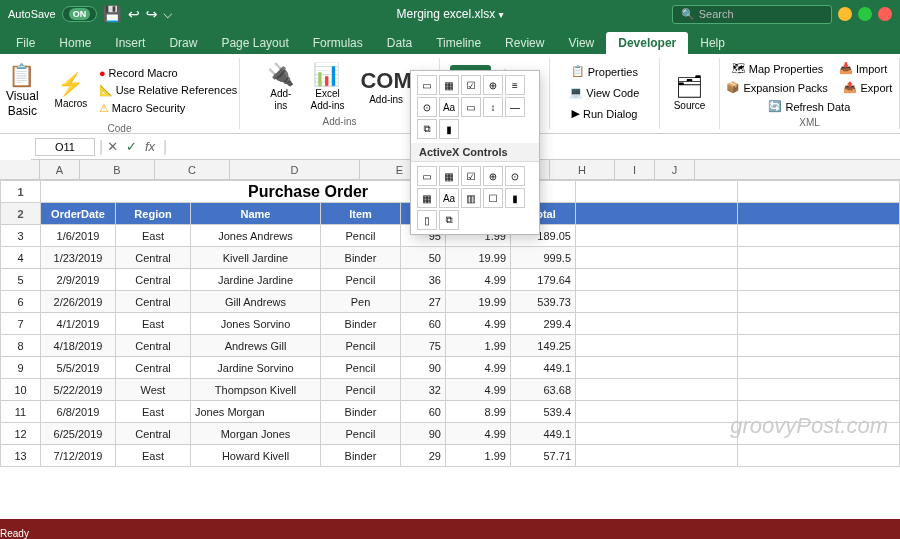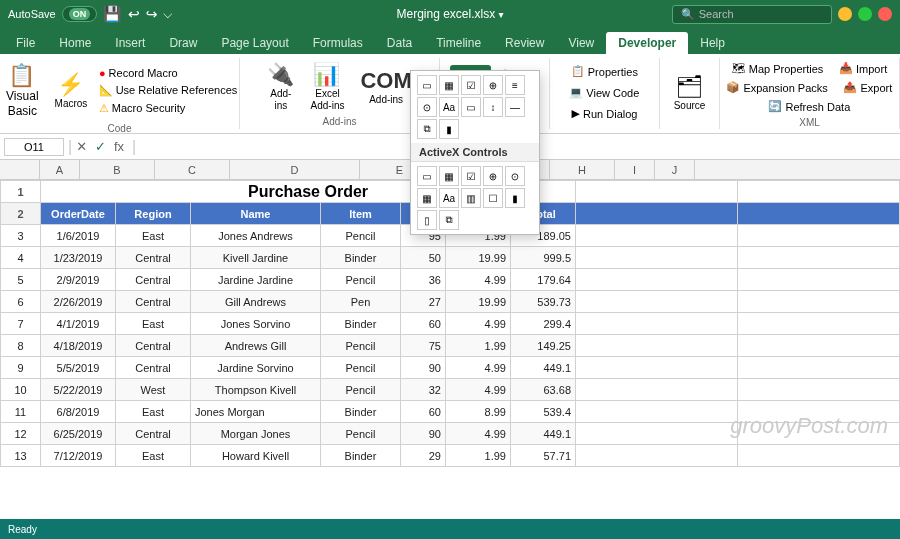--- a/index.html
+++ b/index.html
@@ -180,20 +180,21 @@
 
     
     .formula-bar {
       display: flex;
       align-items: center;
       height: 26px;
       border-bottom: 1px solid #ccc;
       background: #fff;
       padding: 0 4px;
       gap: 4px;
+      margin-left: 31px;
     }
     .cell-ref {
       width: 60px;
       border: 1px solid #ccc;
       padding: 2px 4px;
       font-size: 11px;
       text-align: center;
     }
     .formula-icons { display: flex; gap: 8px; color: #666; font-size: 13px; }
     .formula-input { flex: 1; border: none; outline: none; font-size: 12px; padding: 2px 4px; }
@@ -272,24 +273,24 @@
       font-weight: 300;
       pointer-events: none;
     }
 
     
     .status-bar {
       position: absolute;
       bottom: 0;
       width: 900px;
       height: 20px;
-      background: #0f766e;
-      display: flex;
-      align-items: center;
-      padding: 0 8px;
+      background: #7f1d1d;
+      display: flex;
+      align-items: flex-end;
+      padding: 0 0;
       color: #fff;
       font-size: 10px;
       gap: 12px;
     }
   </style>
 </head>
 <body>
 
 <div class="title-bar">
   <div class="title-bar-left">
@@ -488,21 +489,21 @@
     <div class="ctrl-icon">⧉</div>
   </div>
 </div>
 
 <div class="formula-bar">
   <input class="cell-ref" type="text" value="O11" style="">
   <span style="color:#ccc; font-size:16px;">|</span>
   <div class="formula-icons">
     <span style="cursor:pointer; color:#666;">✕</span>
     <span style="cursor:pointer; color:#217346;">✓</span>
-    <span style="cursor:pointer; color:#666;">fx</span>
+    <span style="cursor:pointer; font-style:italic; color:#666;">fx</span>
   </div>
   <span style="color:#ccc; font-size:16px; margin: 0 4px;">|</span>
   <input class="formula-input" type="text" value="" style="">
 </div>
 
 <div style="position:relative;">
 
   <div class="col-headers">
     <div class="row-header-spacer"></div>
     <div class="col-header col-A">A</div>

